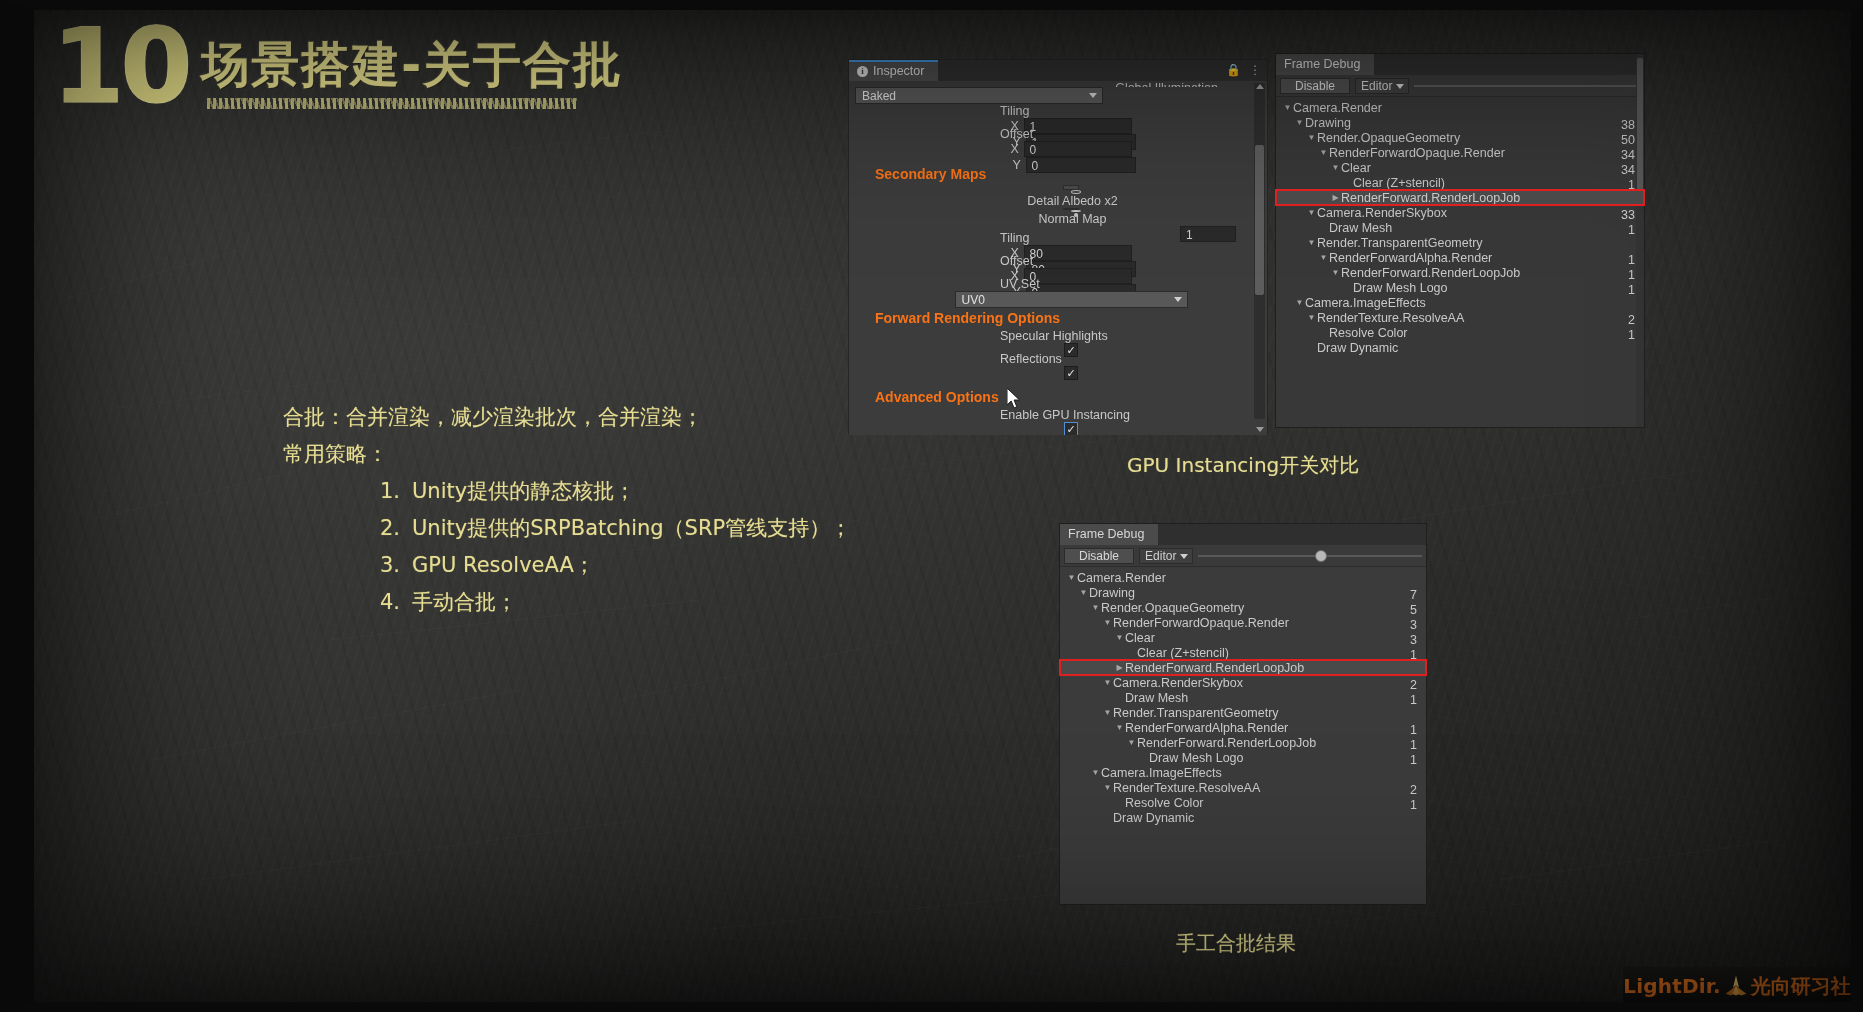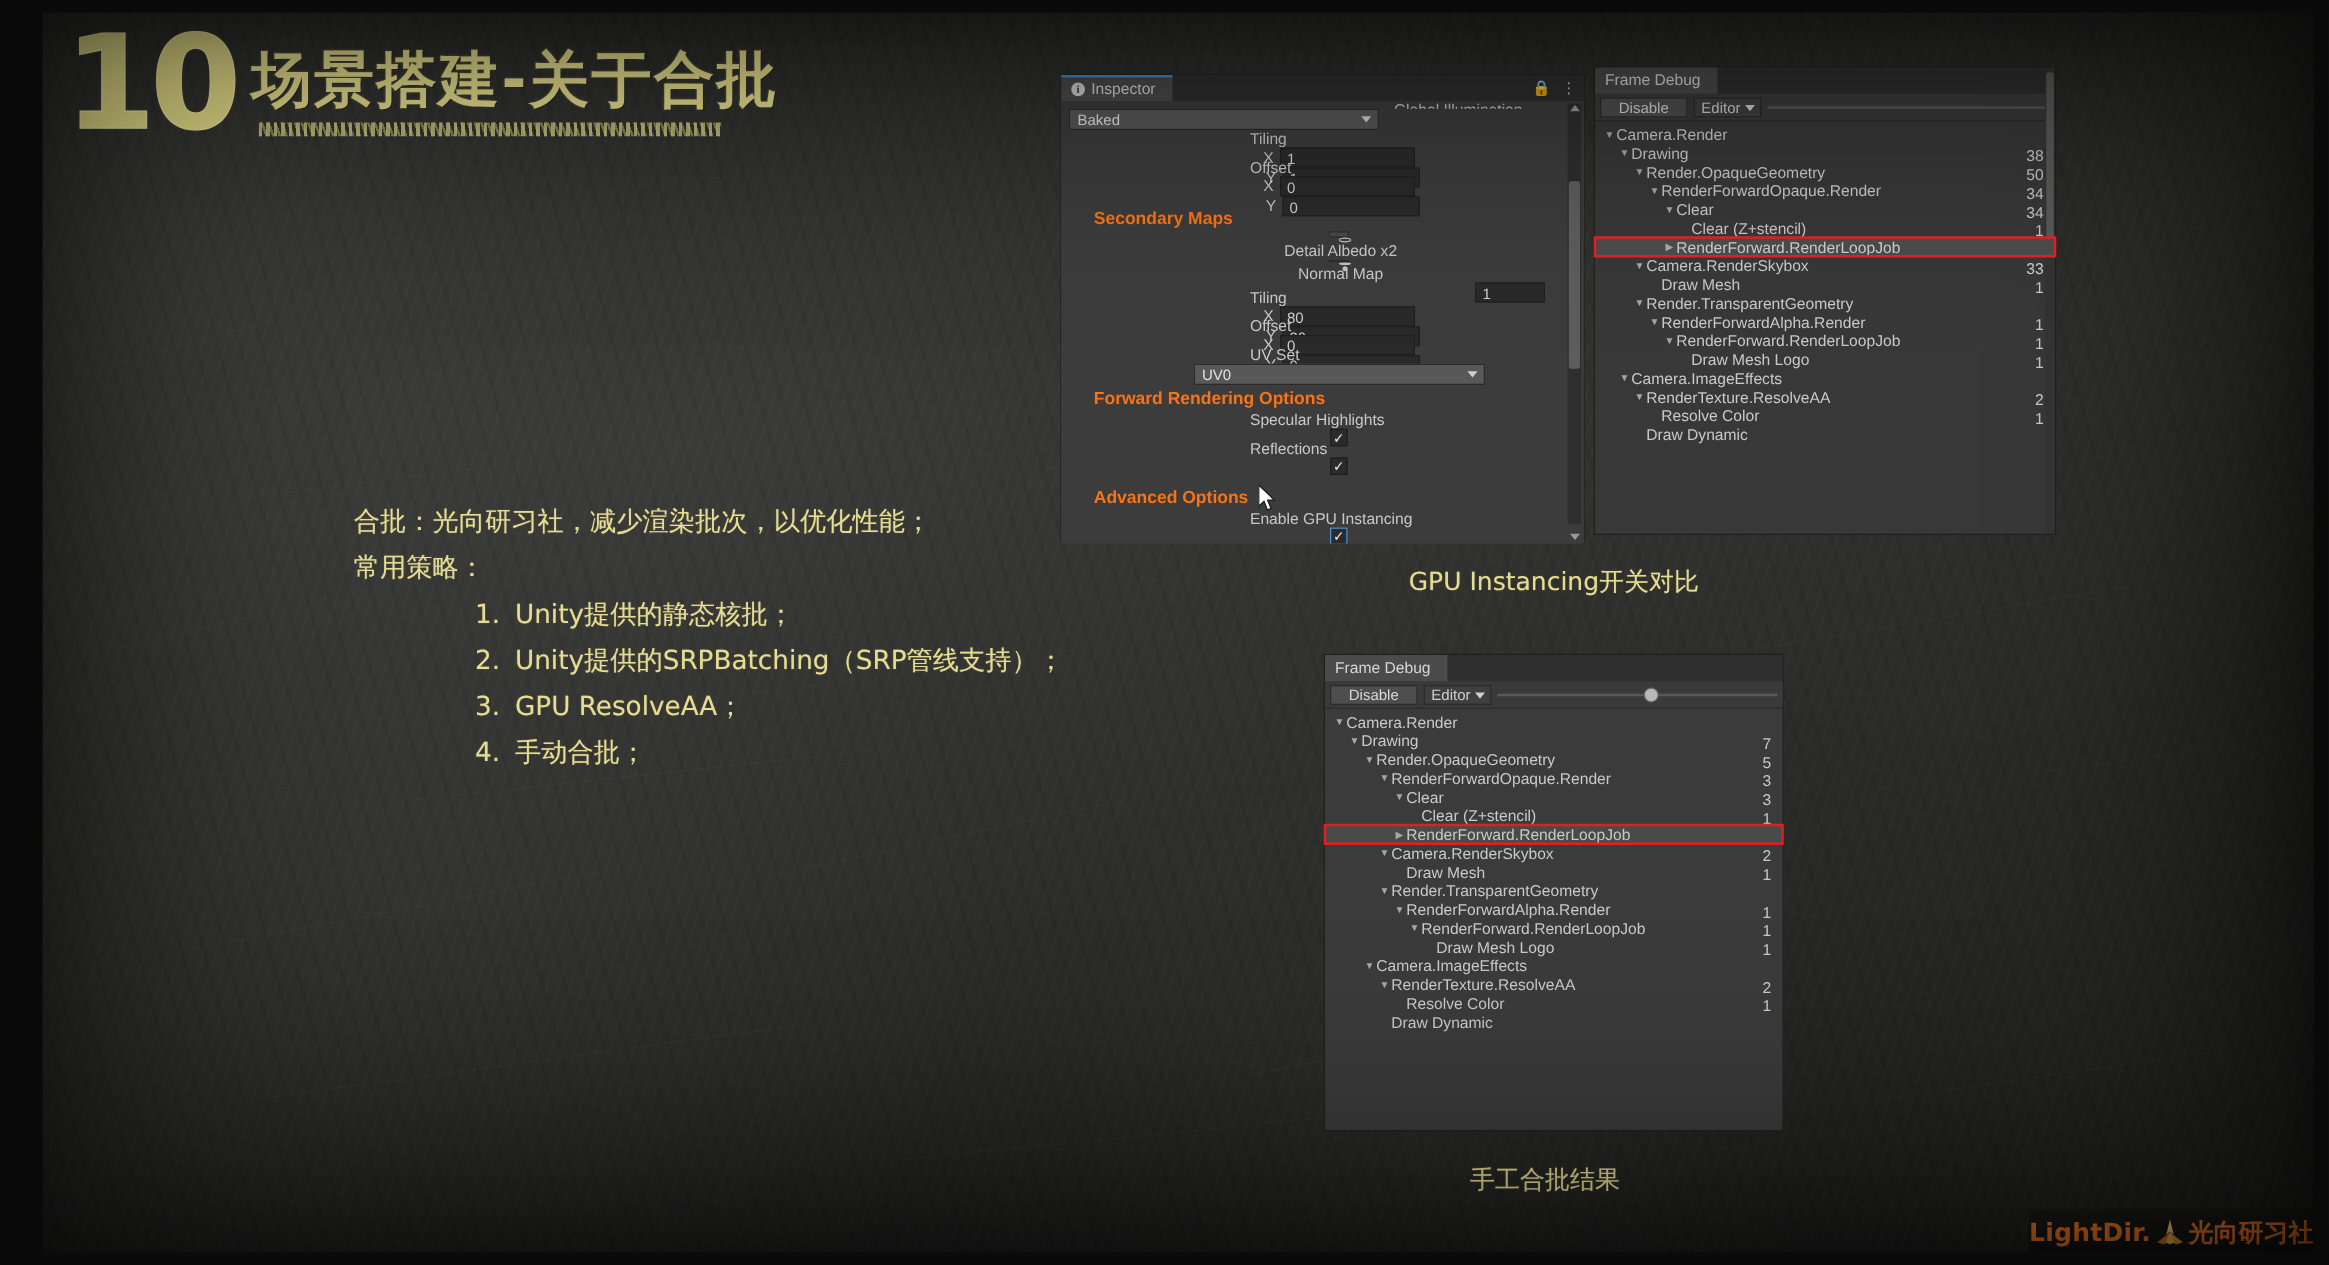--- a/index.html
+++ b/index.html
@@ -227,21 +227,21 @@
 
   <div id="title-block">
     <span class="big-number">10</span>
     <span id="title-text-wrap">
       <div class="title-cn">场景搭建-关于合批</div>
       <div id="title-underline"></div>
     </span>
   </div>
 
   <div id="body-text">
-    <div class="body-line chalk">合批：光向研习社，减少渲染批次，以优化性能；</div>
+    <div class="body-line chalk">合批：合并渲染，减少渲染批次，合并渲染；</div>
     <div class="body-line chalk">常用策略：</div>
     <div class="list-item chalk">
       <span class="li-num">1.</span><span>Unity提供的静态核批；</span>
     </div>
     <div class="list-item chalk">
       <span class="li-num">2.</span><span>Unity提供的SRPBatching（SRP管线支持）；</span>
     </div>
     <div class="list-item chalk">
       <span class="li-num">3.</span><span>GPU ResolveAA；</span>
     </div>

